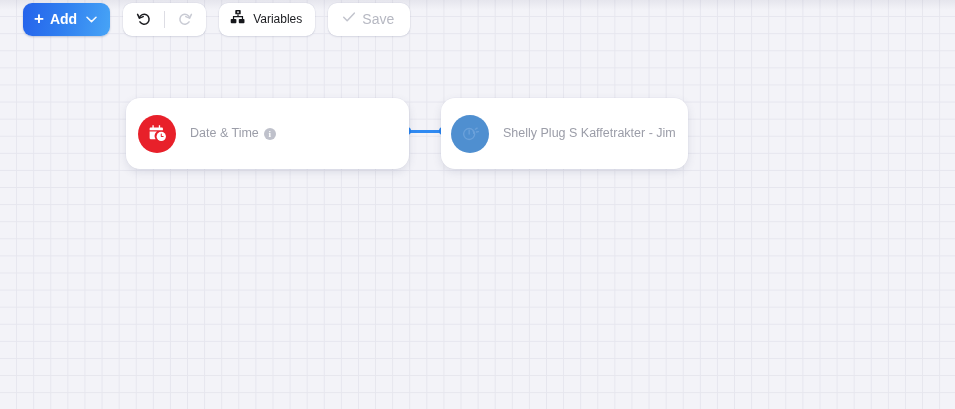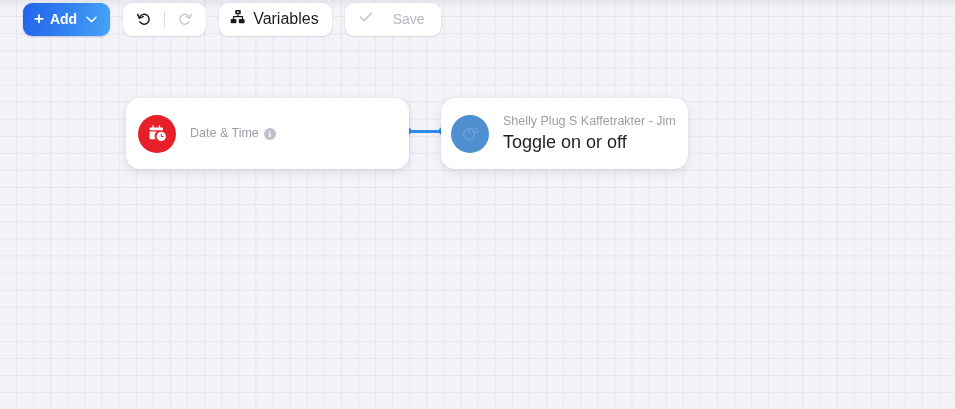--- a/index.html
+++ b/index.html
@@ -107,27 +107,27 @@
     height: 17px;
     background: #dddde4;
   }
   .variables-btn {
     margin-left: 13px;
     padding: 0 13px 0 11px;
     gap: 7px;
     cursor: pointer;
   }
   .variables-btn .lbl {
-    font-size: 16px;
+    font-size: 12px;
     color: #1b1c20;
   }
   .save-btn {
     margin-left: 13px;
     padding: 0 16px 0 13px;
-    gap: 19px;
+    gap: 5px;
     cursor: default;
   }
   .save-btn .lbl {
     font-size: 14px;
     color: #b6b8c2;
   }
 
   
   .node {
     position: absolute;
@@ -263,21 +263,20 @@
           <path d="M11 7.3v4.7"></path>
           <path d="M15.6 8.1a6 6 0 0 1 .9 3.2"></path>
           <path d="M18.4 6.3l2.2-1.4M19.6 9.6l2.5-.4"></path>
         </g>
       </svg>
     </div>
     <div class="node-text">
       <div class="node-sub">
         <span>Shelly Plug S Kaffetrakter - Jim</span>
       </div>
-      <div class="node-title">Toggle on or off</div>
     </div>
   </div>
 
 </div>
 
 <div id="toolbar">
 
   <div class="add-btn">
     <span class="add-plus">+</span>
     <span>Add</span>

